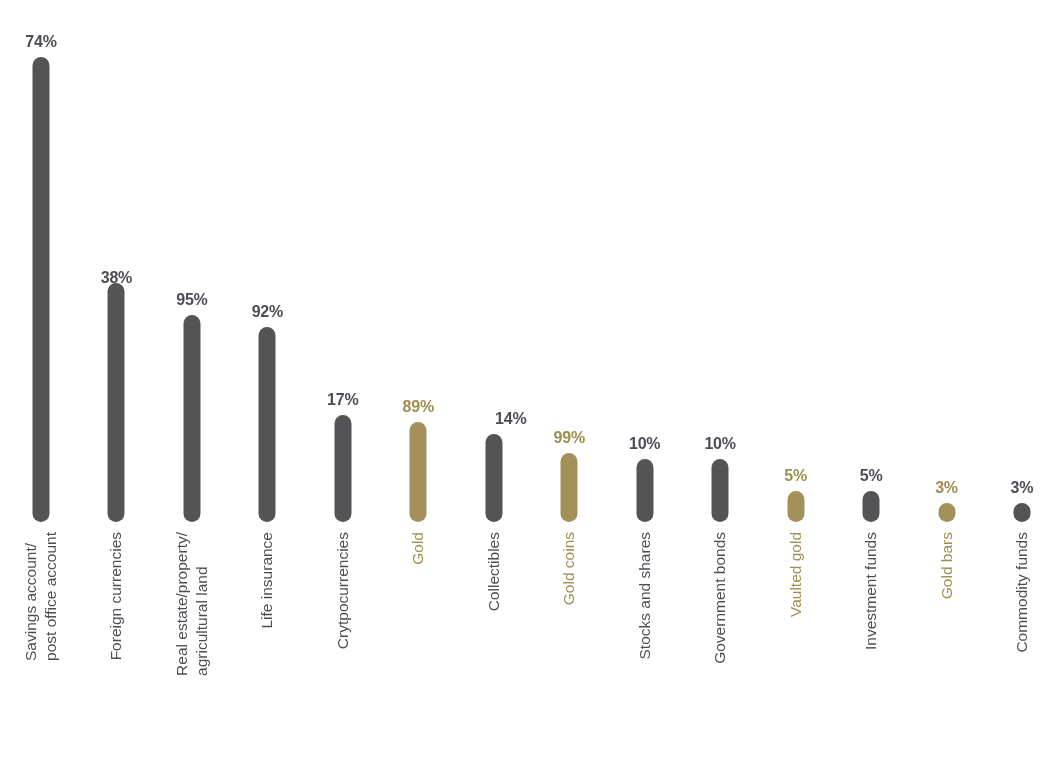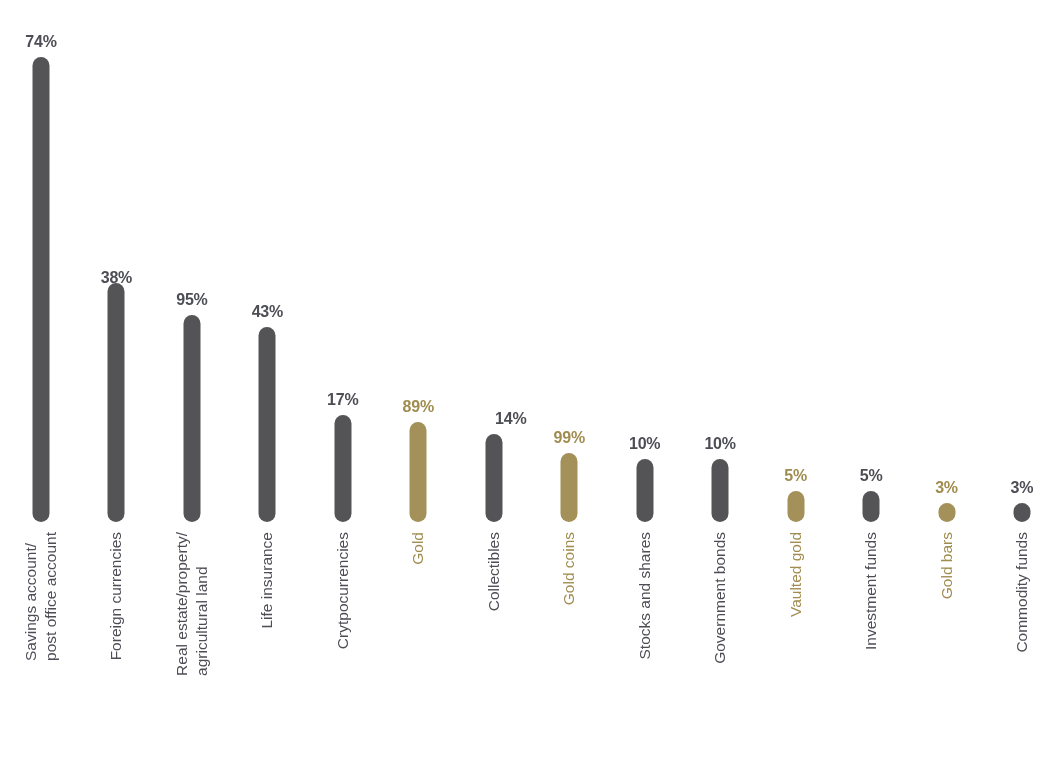--- a/index.html
+++ b/index.html
@@ -98,21 +98,21 @@
       <div class="bar-group" style="left: 154.19px;">
         <div class="bar-shape" style="top: 304.76px; height: 207.24px; width: 17px;"></div>
         <div class="bar-value" style="top: 280.76px;">95%</div>
         <div class="cat-label">
           <span class="cat-label-inner">Real estate/property/
 agricultural land</span>
         </div>
       </div>
       <div class="bar-group" style="left: 229.65px;">
         <div class="bar-shape" style="top: 317.32px; height: 194.68px; width: 17px;"></div>
-        <div class="bar-value" style="top: 293.32px;">43%</div>
+        <div class="bar-value" style="top: 293.32px;">92%</div>
         <div class="cat-label">
           <span class="cat-label-inner">Life insurance</span>
         </div>
       </div>
       <div class="bar-group" style="left: 305.11px;">
         <div class="bar-shape" style="top: 405.24px; height: 106.76px; width: 17px;"></div>
         <div class="bar-value" style="top: 381.24px;">17%</div>
         <div class="cat-label">
           <span class="cat-label-inner">Crytpocurrencies</span>
         </div>

